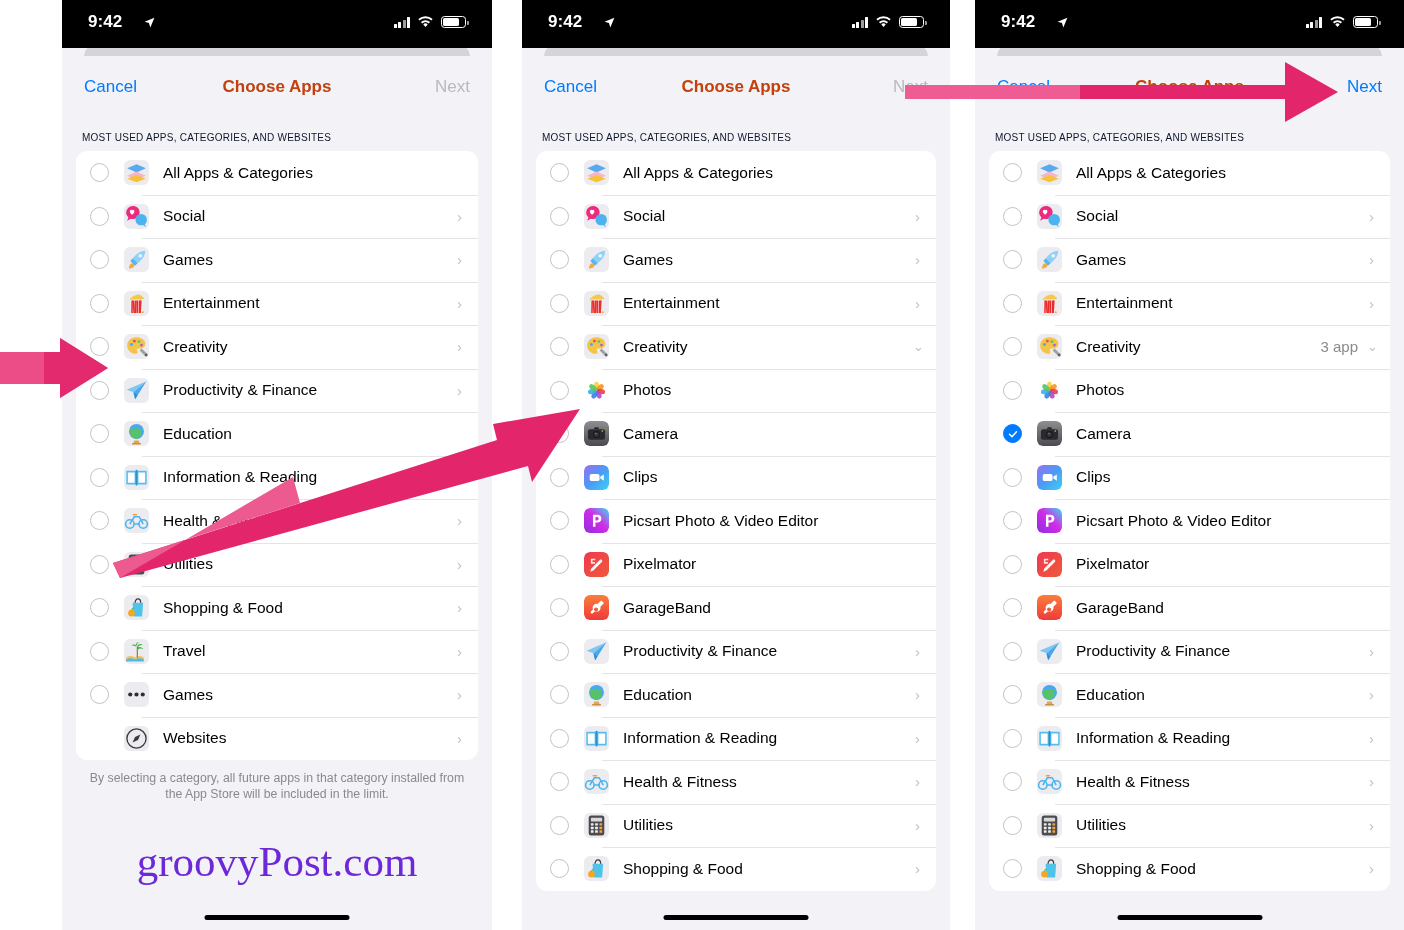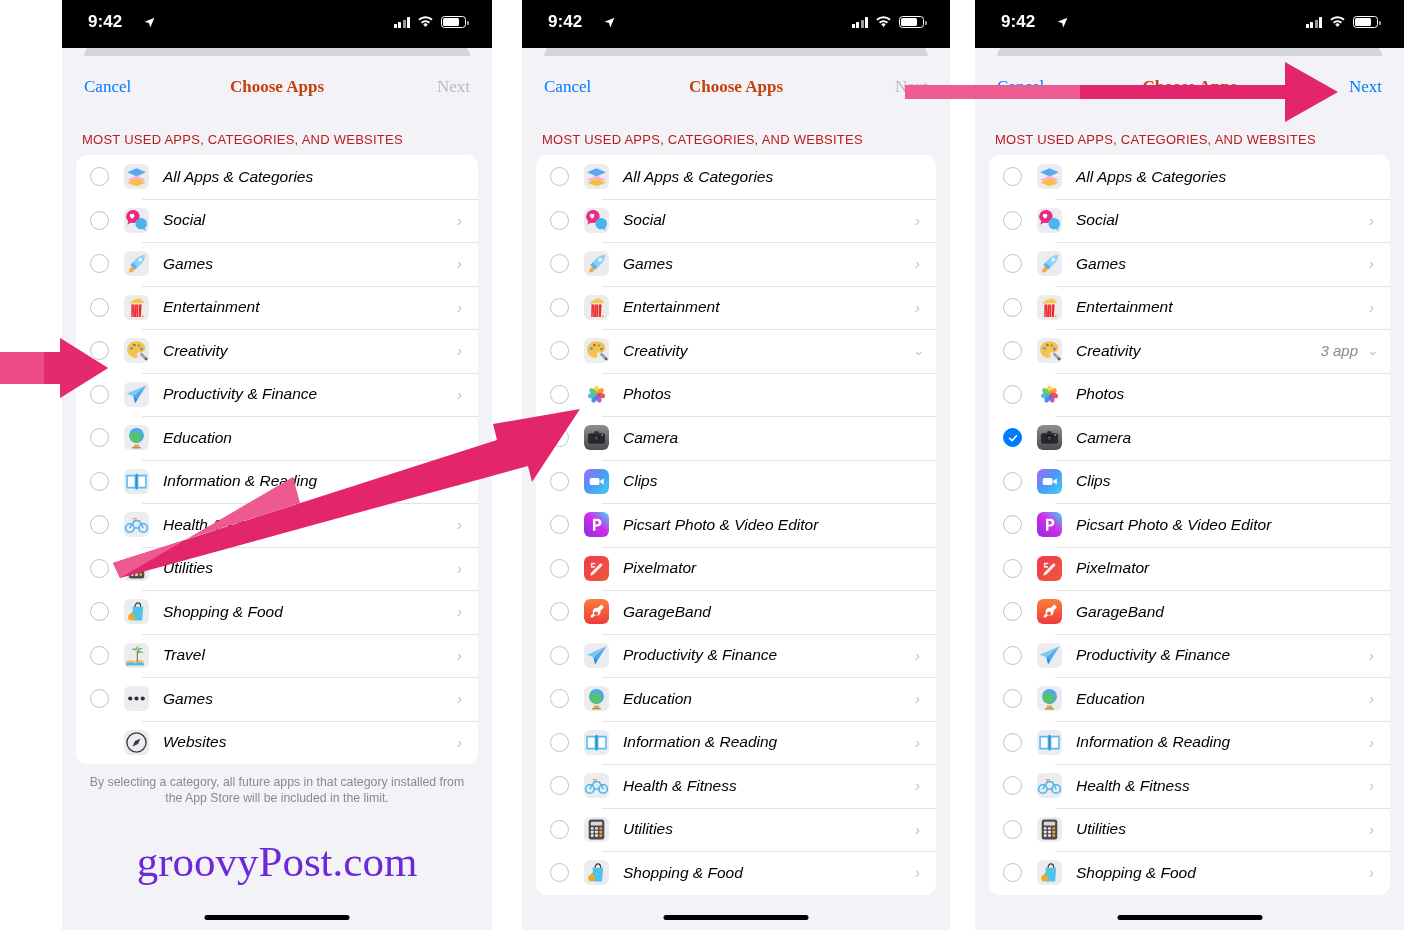--- a/index.html
+++ b/index.html
@@ -48,35 +48,34 @@
     position:absolute; left:0; right:0; top:56px; bottom:0;
     background:#f2f2f7; border-radius:13px 13px 0 0; z-index:10;
     overflow:hidden;
   }
 
   
   .navbar{
     position:relative; height:62px;
     display:flex; align-items:center; justify-content:space-between;
     padding:0 22px;
-    font-family:Liberation Serif, serif;
   }
   .nav-btn{ font-size:17px; color:#007aff; white-space:nowrap; }
   .nav-btn.disabled{ color:#b9b9bf; }
   .nav-title{ font-size:17px; font-weight:700; color:#c2410c; position:absolute; left:0; right:0; text-align:center; pointer-events:none; }
 
   
   .section-head{
-    font-size:13px; color:#b91c1c; letter-spacing:.25px;
+    font-size:10px; color:#0f172a; letter-spacing:.25px;
     padding:14px 0 8px 20px; text-transform:uppercase;
   }
 
   
   .card{
-    margin:0 14px; background:#fff; border-radius:11px; overflow:hidden;font-style:italic;
+    margin:0 14px; background:#fff; border-radius:11px; overflow:hidden;
   }
   .row{
     display:flex; align-items:center; height:43.5px; padding-left:14px; position:relative;
   }
   .row + .row::before{
     content:""; position:absolute; left:66px; right:0; top:0; height:1px; background:#e4e4e6;
   }
   .radio{
     width:19px; height:19px; border-radius:50%; border:1.4px solid #c3c3c7;
     flex:0 0 auto; background:#fff;

